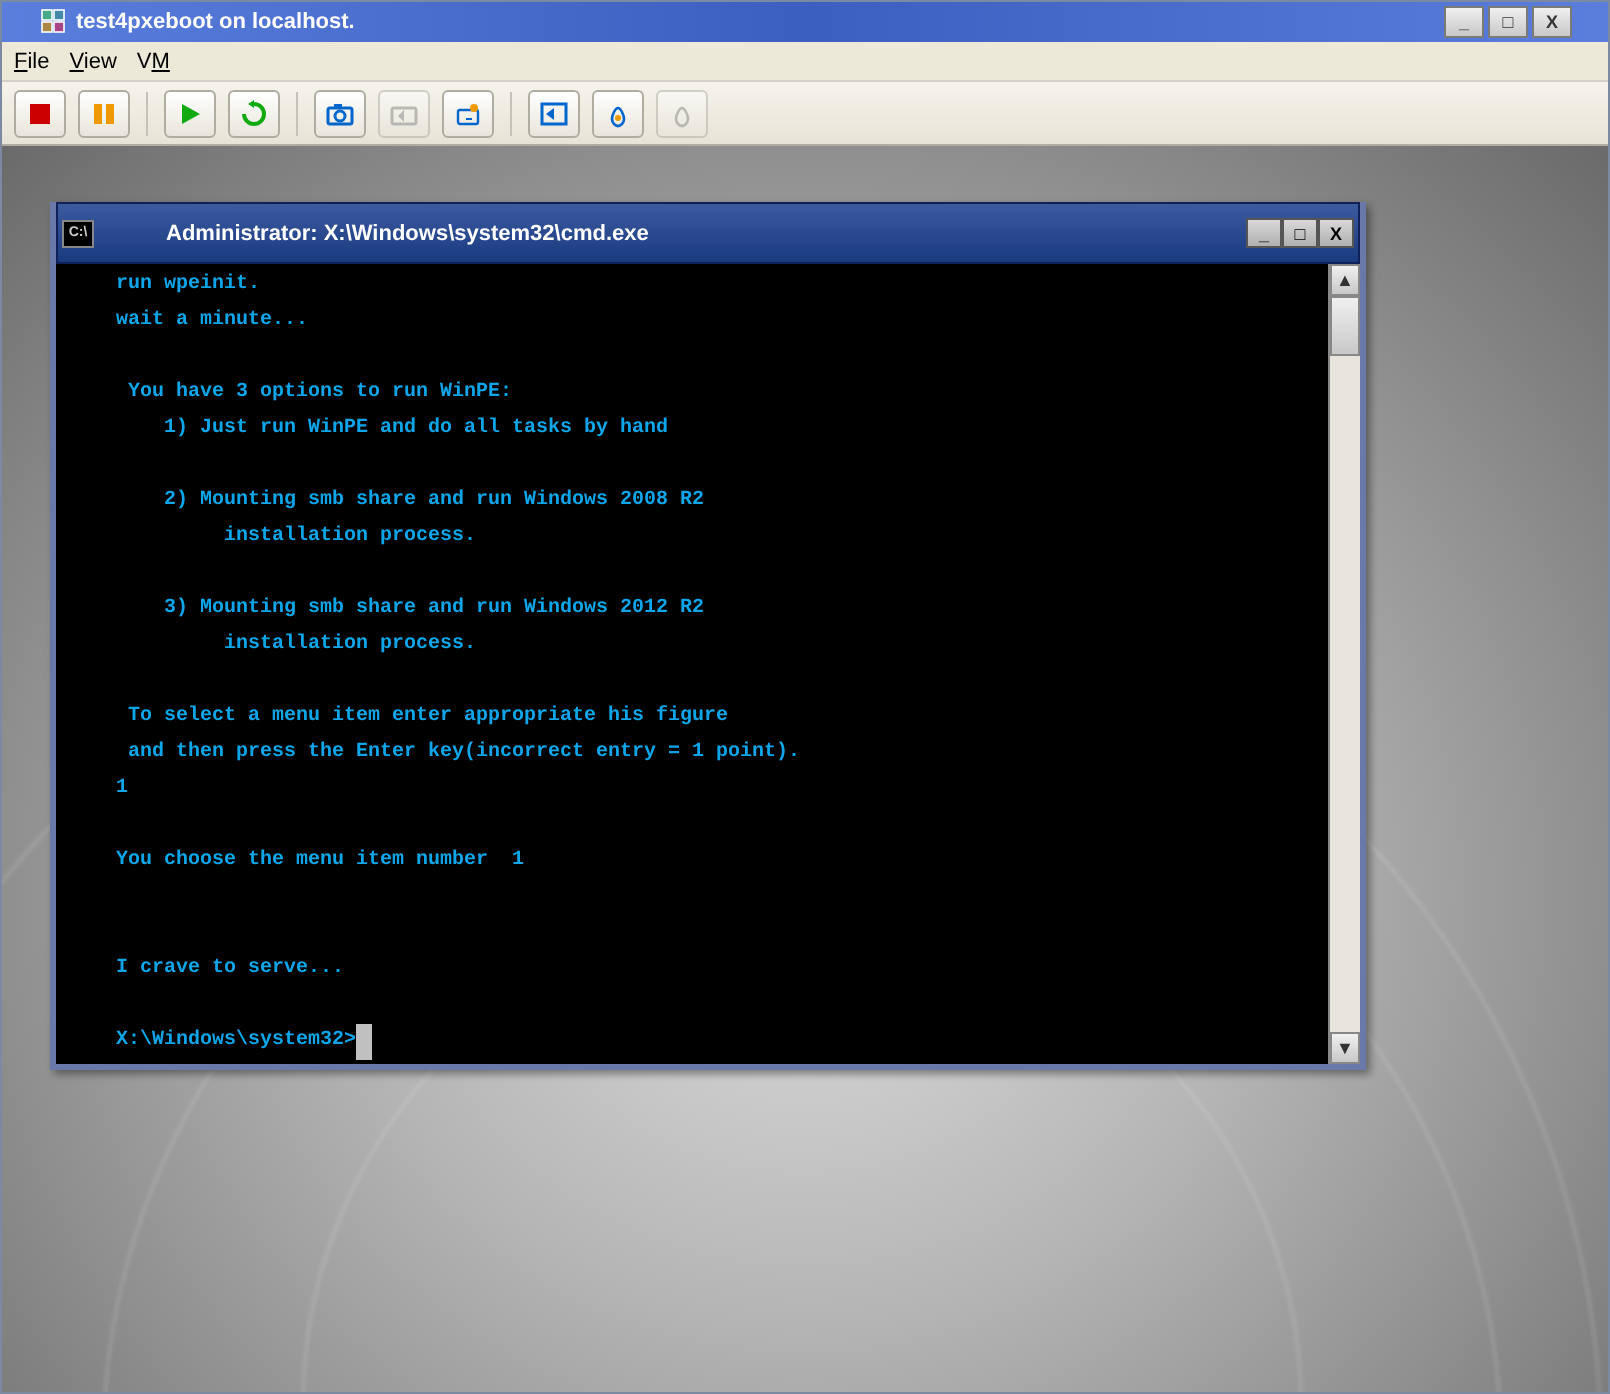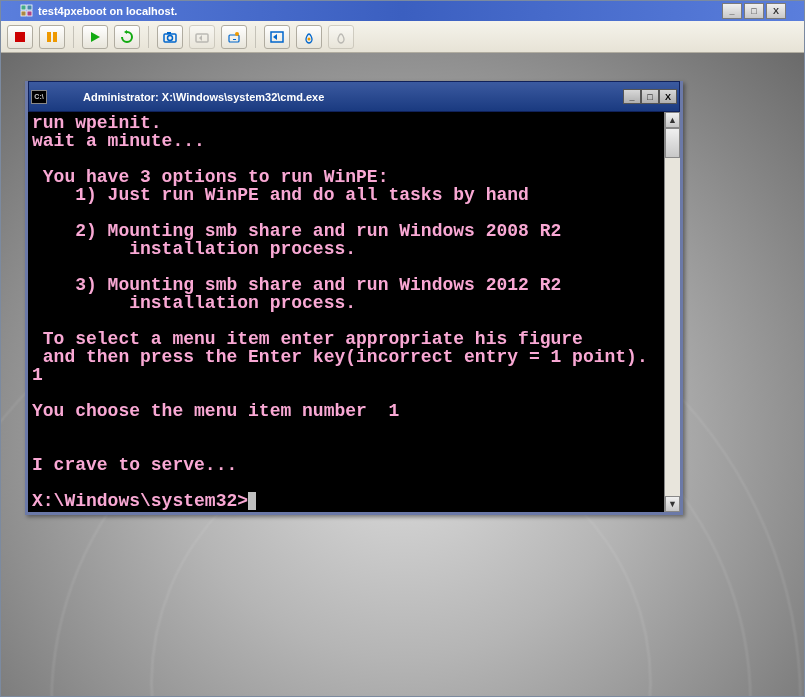--- a/index.html
+++ b/index.html
@@ -138,28 +138,29 @@
     font-size: 9px; font-weight: bold; color: #000;
     cursor: pointer;
   }
   .cmd-body {
     display: flex;
     background: #000;
   }
   .cmd-content {
     flex: 1;
     background: #000;
-    color: #f9a8d4;
+    color: #0ea5e9;
     font-family: "Lucida Console", "Courier New", monospace;
-    font-size: 18px;
+    font-size: 10px;
     font-weight: bold;
     line-height: 18px;
     padding: 2px 4px;
     min-height: 290px;
     white-space: pre;
+    margin-left: 26px;
   }
   .cmd-scrollbar {
     width: 16px;
     background: #d4d0c8;
     border-left: 1px solid #888;
     display: flex;
     flex-direction: column;
   }
   .sb-btn {
     height: 16px;
@@ -196,20 +197,25 @@
       </svg>
     </span>
     <span class="vmware-title-text">test4pxeboot on localhost.</span>
     <div class="vmware-title-buttons">
       <div class="win-btn">_</div>
       <div class="win-btn">□</div>
       <div class="win-btn">X</div>
     </div>
   </div>
 
+  <div class="menubar">
+    <span><u>F</u><span>ile</span></span>
+    <span><u>V</u><span>iew</span></span>
+    <span>V<u>M</u></span>
+  </div>
 
   <div class="toolbar">
     <div class="tb-btn">
       <svg width="12" height="12">
           <rect x="1" y="1" width="10" height="10" fill="#c00"></rect>
         </svg>
     </div>
     <div class="tb-btn">
       <svg width="12" height="12">
           <rect x="1" y="1" width="4" height="10" fill="#e90"></rect>

